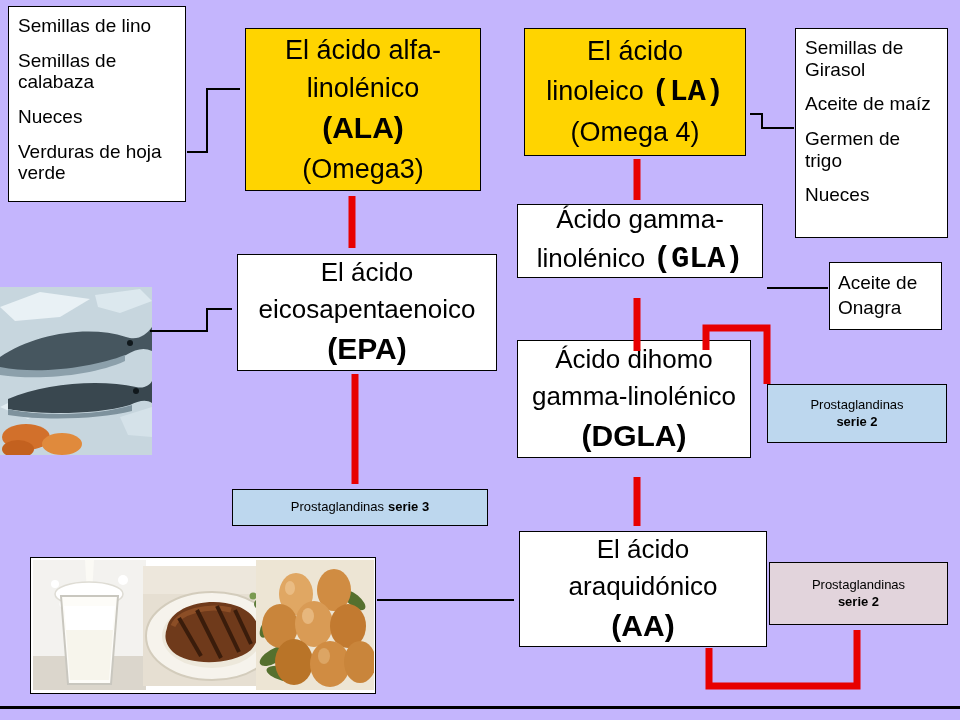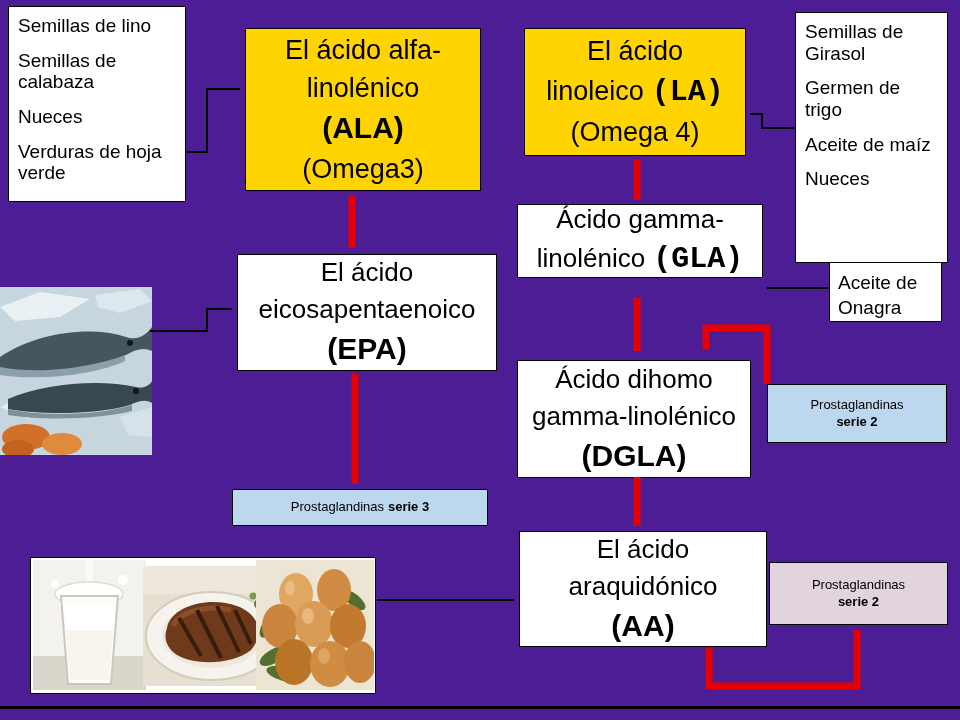--- a/index.html
+++ b/index.html
@@ -1,16 +1,16 @@
 <!DOCTYPE html>
 <html lang="es"><head>
 <meta charset="utf-8">
 <style>
   html,body{margin:0;padding:0;background:#ffffff;}
-  .slide{position:relative;width:960px;height:720px;background:#4c1d95;overflow:hidden;
+  .slide{position:relative;width:960px;height:720px;background:#c4b5fd;overflow:hidden;
          font-family:"Liberation Sans",sans-serif;color:#000;}
   .box{position:absolute;background:#fff;border:1.5px solid #000;box-sizing:border-box;}
   .src{font-size:19px;line-height:1.14;padding:8px 6px 6px 9px;display:flex;flex-direction:column;gap:13px;}
   .node{display:flex;flex-direction:column;justify-content:center;align-items:center;
         text-align:center;font-size:26px;line-height:1.42;}
   .node.yellow{background:#FFD400;}
   .acr{font-weight:bold;font-size:30px;}
   .inline-acr{margin-left:0.27em;font-family:Liberation Mono, monospace;}
   .pg{display:flex;flex-direction:column;justify-content:center;align-items:center;
       text-align:center;font-size:13px;line-height:1.3;}
@@ -50,35 +50,35 @@
   </div>
 
   <div class="box node yellow" style="left:524px;top:28px;width:222px;height:128px;font-size:27px;">
     <div>El ácido</div>
     <div>
       <span>linoleico</span><span class="acr inline-acr">(LA)</span>
     </div>
     <div>(Omega 4)</div>
   </div>
 
-  <div class="box src" style="left:795px;top:12px;width:153px;height:251px;">
+  <div class="box src" style="left:795px;top:28px;width:153px;height:210px;">
     <div>Semillas de Girasol</div>
+    <div>Aceite de maíz</div>
     <div>Germen de trigo</div>
-    <div>Aceite de maíz</div>
     <div>Nueces</div>
   </div>
 
   <div class="box node" style="left:517px;top:204px;width:246px;height:74px;">
     <div>Ácido gamma-</div>
     <div>
       <span>linolénico</span><span class="acr inline-acr">(GLA)</span>
     </div>
   </div>
 
-  <div class="box onagra" style="left:829px;top:262px;width:113px;height:60px;">
+  <div class="box onagra" style="left:829px;top:262px;width:113px;height:68px;">
     <div>Aceite de</div>
     <div>Onagra</div>
   </div>
 
   <div class="box node" style="left:237px;top:254px;width:260px;height:117px;">
     <div>El ácido</div>
     <div>eicosapentaenoico</div>
     <div class="acr">(EPA)</div>
   </div>
 
@@ -94,21 +94,21 @@
       <circle cx="130" cy="56" r="3" fill="#10181C"></circle>
       <path d="M8,112 C45,96 100,92 136,100 C144,102 150,98 152,94 L152,116 C146,112 138,114 130,118 C95,128 40,128 8,122 Z" fill="#39474F"></path>
       <path d="M8,122 C45,130 100,128 132,118 L132,124 C100,132 45,134 8,128 Z" fill="#7E929D"></path>
       <circle cx="136" cy="104" r="3" fill="#10181C"></circle>
       <ellipse cx="26" cy="150" rx="24" ry="13" fill="#D2702B"></ellipse>
       <ellipse cx="62" cy="157" rx="20" ry="11" fill="#E08A3C"></ellipse>
       <ellipse cx="18" cy="162" rx="16" ry="9" fill="#C3611F"></ellipse>
     </svg>
   </div>
 
-  <div class="box node" style="left:517px;top:360px;width:234px;height:118px;">
+  <div class="box node" style="left:517px;top:340px;width:234px;height:118px;">
     <div>Ácido dihomo</div>
     <div>gamma-linolénico</div>
     <div class="acr">(DGLA)</div>
   </div>
 
   <div class="box pg blue" style="left:767px;top:384px;width:180px;height:59px;">
     <div>Prostaglandinas</div>
     <div class="serie">serie 2</div>
   </div>
 

